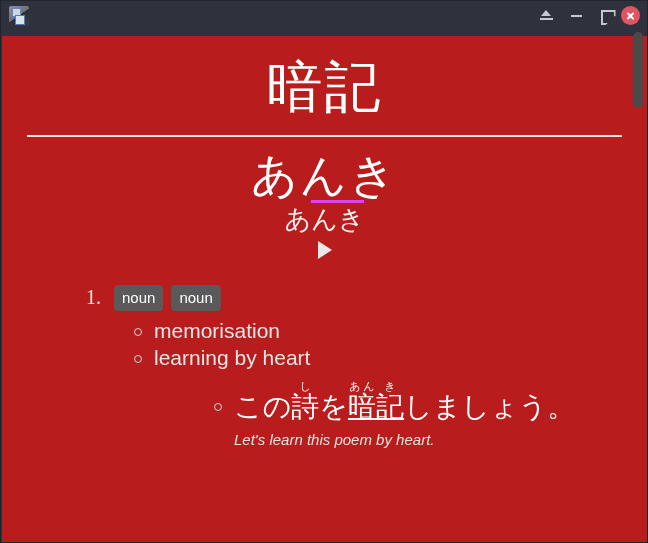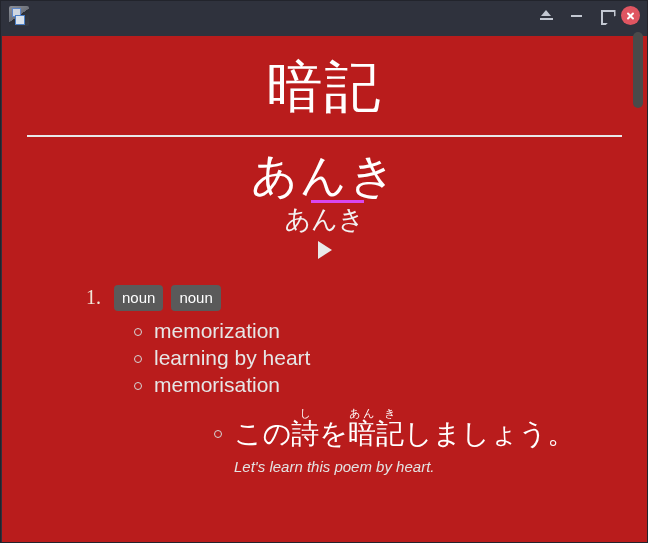--- a/index.html
+++ b/index.html
@@ -292,21 +292,21 @@
     white-space: nowrap;
   }
 
   ruby { ruby-position: over; }
   rt {
     font-size: 11px;
     line-height: 1.1;
     color: #ffffff;
     font-family: "DejaVu Sans", "Liberation Sans", sans-serif;
   }
-  .kw { text-underline-offset: 2px; }
+  .kw { text-decoration: underline; text-underline-offset: 2px; }
 
   #example-translation {
     color: #e3e3e3;
     font-size: 15px;
     line-height: 20px;
     padding-left: 18px;
     margin-top: 2px;
     font-style: italic;
   }
 
@@ -372,23 +372,22 @@
 
     <div id="sense-block">
 
       <div id="sense-header">
         <span id="sense-number">1.</span>
         <span class="tag-pill">noun</span>
         <span class="tag-pill">noun</span>
       </div>
 
       <ul id="glosses">
-        <li>memorization</li>
+        <li>memorisation</li>
         <li>learning by heart</li>
-        <li>memorisation</li>
       </ul>
 
       <div id="example-block">
         <div id="example-sentence"><span>こ</span><span>の</span><ruby><span>詩</span><rt>し</rt></ruby><span>を</span><ruby class="kw"><span>暗</span><rt>あん</rt></ruby><ruby class="kw"><span>記</span><rt>き</rt></ruby><span>し</span><span>ま</span><span>し</span><span>ょ</span><span>う</span><span>。</span></div>
         <div id="example-translation">Let's learn this poem by heart.</div>
       </div>
 
     </div>
   </div>
 

